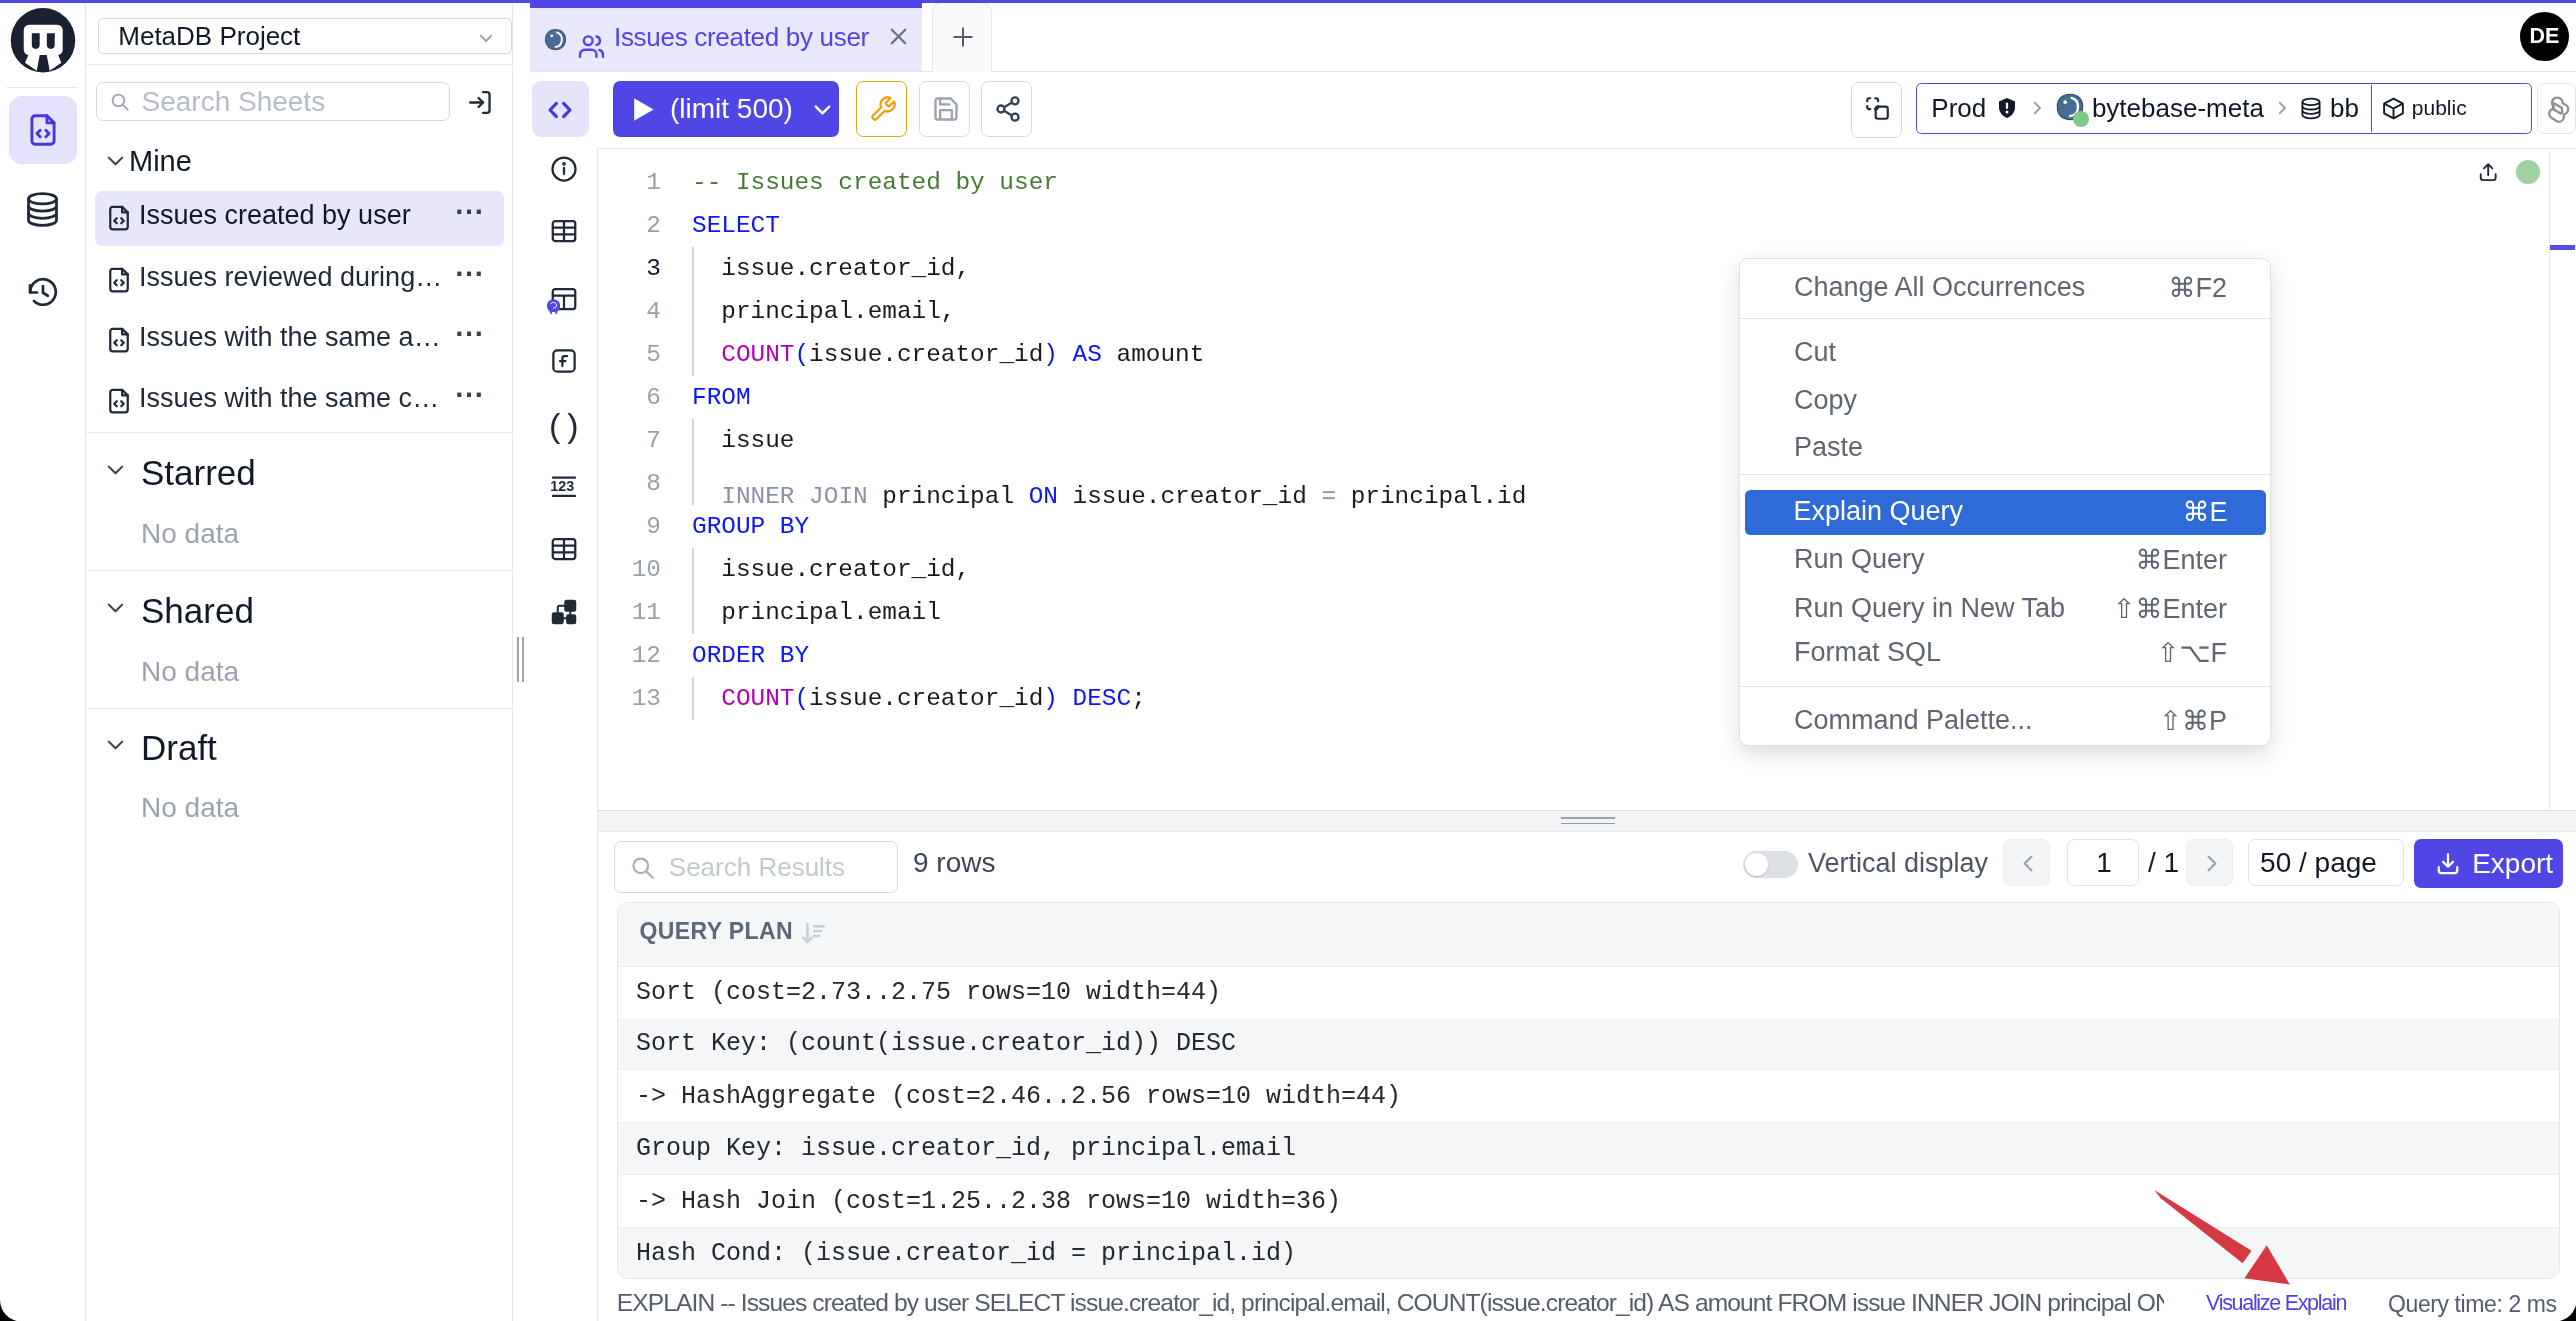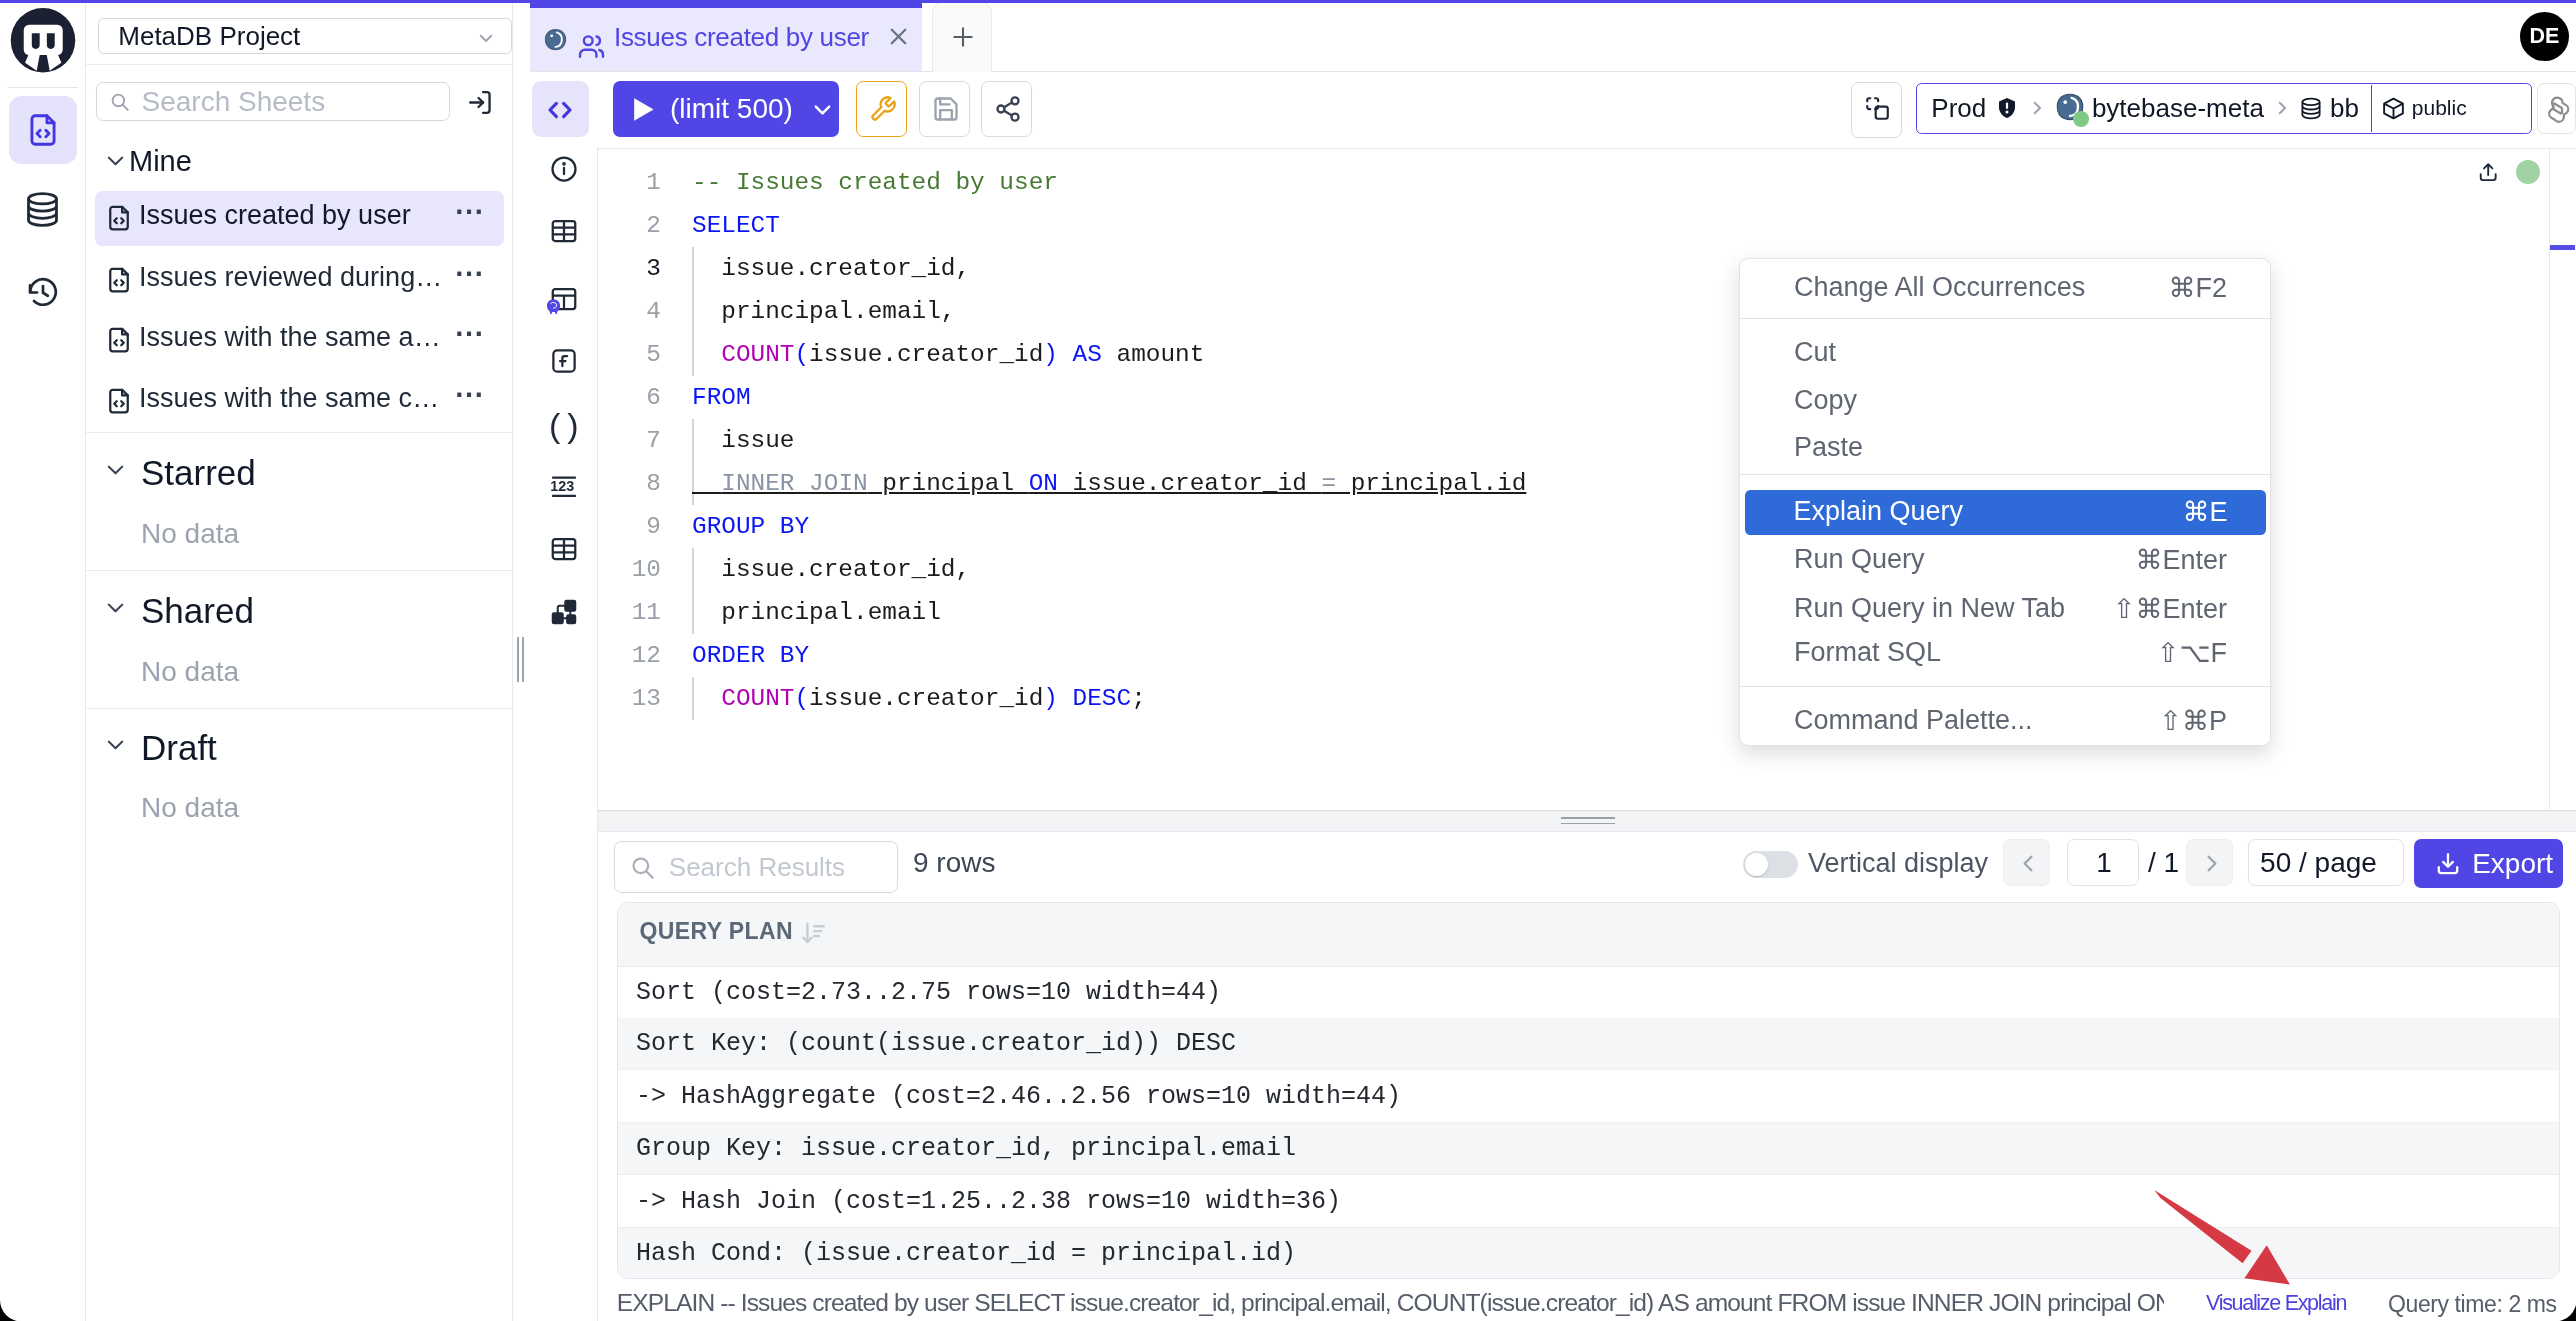--- a/index.html
+++ b/index.html
@@ -347,21 +347,21 @@
   <div class="iguide" style="top:400px;height:86px;"></div>
   <div class="iguide" style="top:529px;height:43px;"></div>
 
   <div class="cline" style="top:13.4px;"><span class="c-com">-- Issues created by user</span></div>
   <div class="cline" style="top:56px;"><span class="c-kw">SELECT</span></div>
   <div class="cline" style="top:99px;">  issue.creator_id,</div>
   <div class="cline" style="top:142px;">  principal.email,</div>
   <div class="cline" style="top:185px;">  <span class="c-fn">COUNT</span><span class="c-kw">(</span>issue.creator_id<span class="c-kw">)</span> <span class="c-kw">AS</span> amount</div>
   <div class="cline" style="top:228px;"><span class="c-kw">FROM</span></div>
   <div class="cline" style="top:271px;">  issue</div>
-  <div class="cline" style="top:314px;text-decoration:underline;">  <span class="c-gray">INNER JOIN</span> principal <span class="c-kw">ON</span> issue.creator_id <span class="c-gray">=</span> principal.id</div>
+  <div class="cline" style="top:327px;">  <span class="c-gray">INNER JOIN</span> principal <span class="c-kw">ON</span> issue.creator_id <span class="c-gray">=</span> principal.id</div>
   <div class="cline" style="top:357px;"><span class="c-kw">GROUP BY</span></div>
   <div class="cline" style="top:400px;">  issue.creator_id,</div>
   <div class="cline" style="top:443px;">  principal.email</div>
   <div class="cline" style="top:486px;"><span class="c-kw">ORDER BY</span></div>
   <div class="cline" style="top:529px;">  <span class="c-fn">COUNT</span><span class="c-kw">(</span>issue.creator_id<span class="c-kw">)</span> <span class="c-kw">DESC</span>;</div>
 
   <svg style="position:absolute;left:1880px;top:13.4px" width="22.4" height="22.4" viewBox="0 0 24 24" fill="none" stroke="#1f2937" stroke-width="2" stroke-linecap="round" stroke-linejoin="round">
       <path d="M4 14 v4 a2.5 2.5 0 0 0 2.5 2.5 h11 A2.5 2.5 0 0 0 20 18 v-4"></path>
       <path d="M12 15 V3.5 M7.5 8 L12 3.5 L16.5 8"></path>
     </svg>

